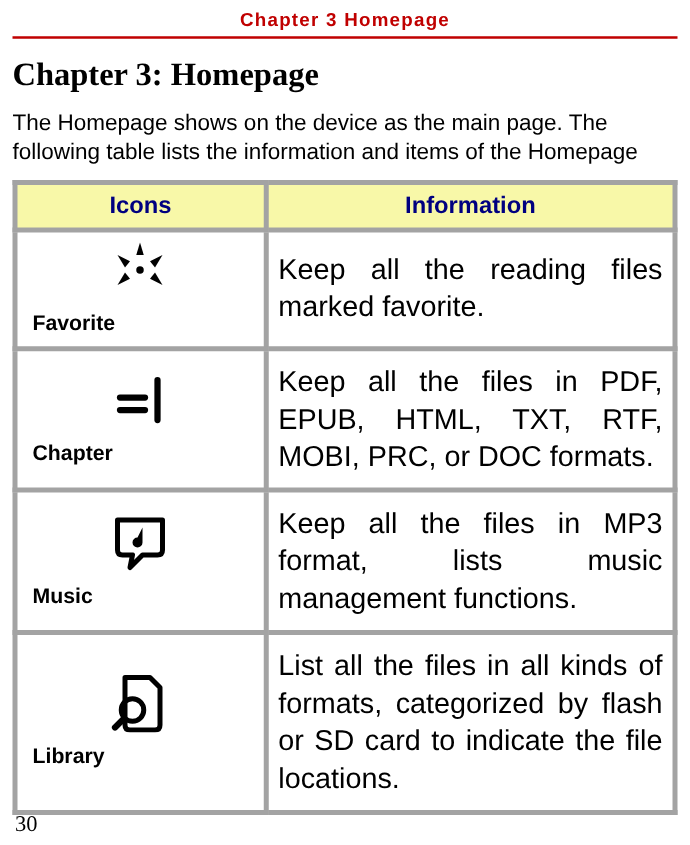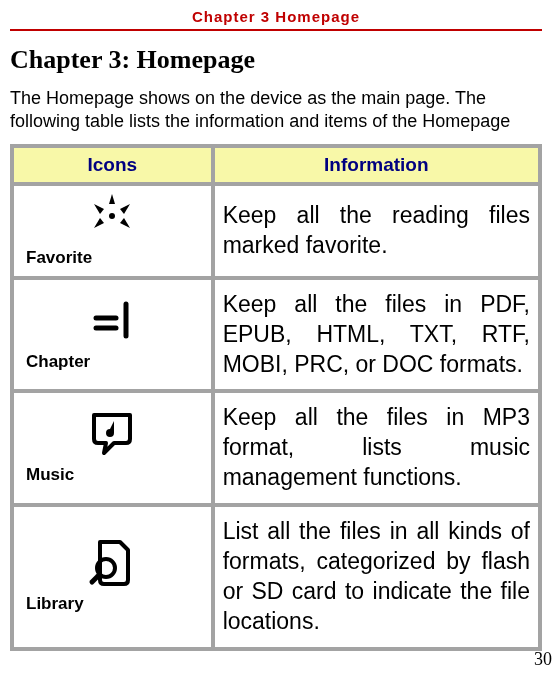--- a/index.html
+++ b/index.html
@@ -84,23 +84,23 @@
   }
   .info-cell{
     padding:10px 8px;
     font-size:23px;
     text-align:justify;
     line-height:1.3;
   }
   .page-number{
     position:absolute;
     bottom:6px;
-    left:0;
+    left:12px;
     right:0;
-    text-align:right;
+    text-align:left;
     font-size:18px;
     font-family:"Times New Roman", serif;
   }
 </style>
 </head>
 <body>
 
 <div class="page">
 
   <div class="running-header">Chapter 3 Homepage</div>

